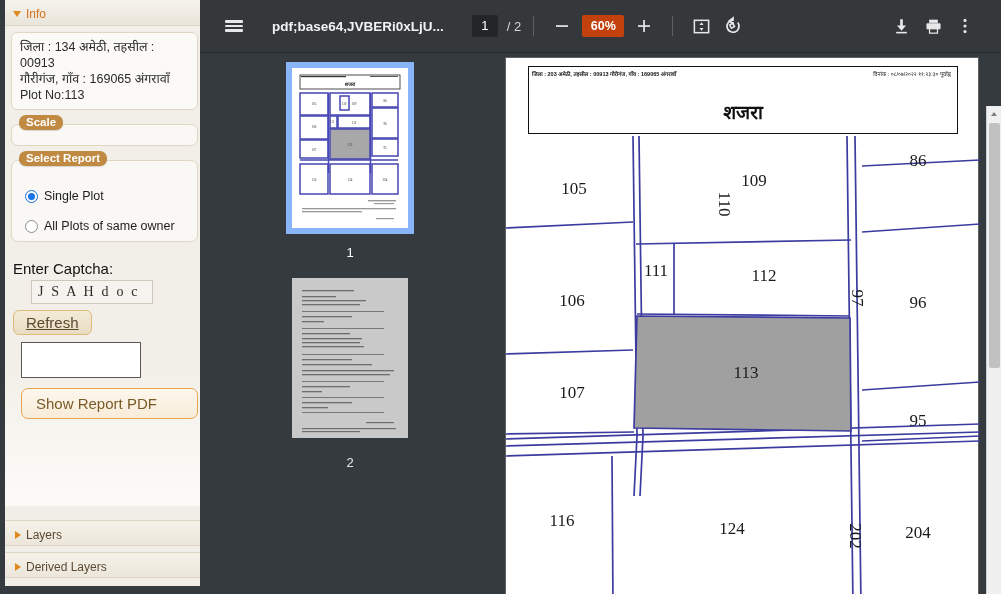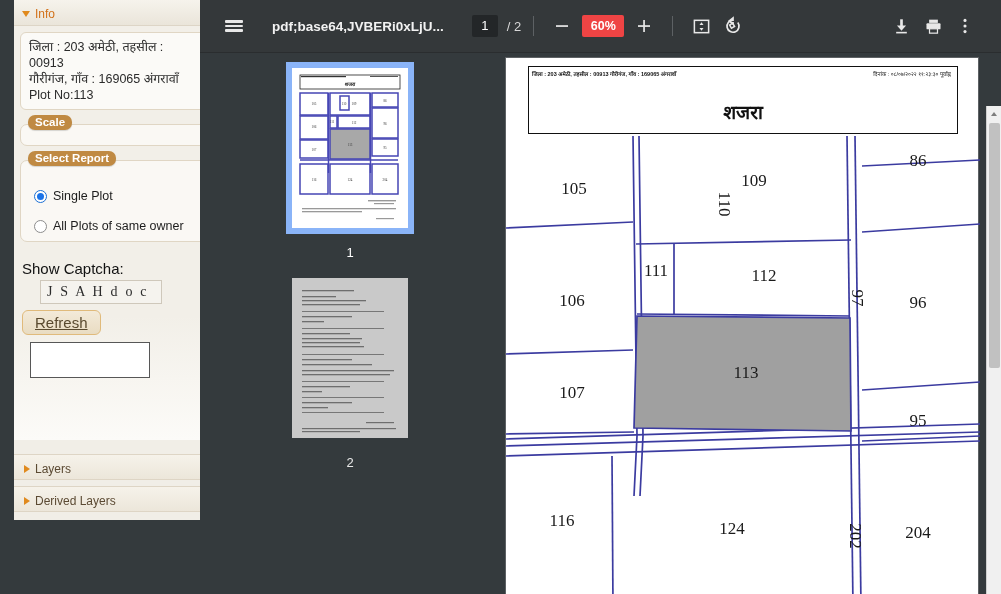--- a/index.html
+++ b/index.html
@@ -7,22 +7,22 @@
     margin: 0; padding: 0;
     width: 1001px; height: 594px;
     overflow: hidden;
     font-family: "Liberation Sans", sans-serif;
     background: #343a3d;
   }
   #app { position: relative; width: 1001px; height: 594px; }
 
   
   #sidebar {
-    position: absolute; left: 14px; top: 0;
-    width: 200px; height: 520px;
+    position: absolute; left: 5px; top: 0;
+    width: 200px; height: 586px;
     background: #f1eee7;
     border-right: 1px solid #cfc8bb;
     overflow: hidden;
   }
   .panel-header {
     height: 26px; line-height: 26px;
     padding-left: 8px;
     font-size: 12px;
     color: #4a3b2a;
     background: linear-gradient(to bottom,#f6f3ec,#eae5da);
@@ -146,21 +146,21 @@
   #pageNumBox {
     margin-left:28px; width:26px;height:22px;
     background:#232628; border:none; color:#fff;
     text-align:center; font-size:13px; line-height:22px;
     border-radius:2px;
   }
   #pageTotal { color:#d8d8d8; font-size:13px; margin-left:9px; white-space:nowrap; }
   .tb-sep { width:1px;height:20px;background:#5d6164;margin:0 12px; flex:none; }
   #zoomOut, #zoomIn { color:#e8e8e8; font-size:21px; line-height:18px; }
   #zoomVal {
-    background:#ef4444; color:#fff; font-size:12.5px; font-weight:bold;
+    background:#c2410c; color:#fff; font-size:12.5px; font-weight:bold;
     padding:4px 8px; border-radius:2px; margin:0 4px;
     min-width:42px; text-align:center;
   }
   #tbSpacer { flex:1 1 auto; }
   #moreBtn { margin-right:20px; }
 
   #thumbPane {
     position:absolute; left:0; top:53px; width:300px; bottom:0;
     background:#343a3d; overflow:hidden;
   }
@@ -233,21 +233,21 @@
 
   <div id="sidebar">
 
     <div class="panel-header" id="infoPanelHdr">
       <span class="tri-down"></span><span class="hdr-label">Info</span>
     </div>
 
     <div id="sidebar-body">
 
       <div class="field-box">
-        <div>जिला : 203 अमेठी, तहसील : 00913</div>
+        <div>जिला : 134 अमेठी, तहसील : 00913</div>
         <div>गौरीगंज, गाँव : 169065 अंगरावाँ</div>
         <div>Plot No:113</div>
       </div>
 
       <div class="legend-wrap">
         <span class="legend-tag">Scale</span>
         <div class="legend-body" id="scaleBody"></div>
       </div>
 
       <div class="legend-wrap">
@@ -257,24 +257,25 @@
             <span class="radio on"></span>
             <span class="radio-label">Single Plot</span>
           </div>
           <div class="radio-row">
             <span class="radio"></span>
             <span class="radio-label">All Plots of same owner</span>
           </div>
         </div>
       </div>
 
-      <div class="captcha-title">Show Captcha:</div>
+      <div class="captcha-title">Enter Captcha:</div>
       <div class="captcha-img">J S A H d o c</div>
       <div class="btn" id="refreshBtn">Refresh</div>
       <input class="captcha-input" type="text" id="captchaInput" value="" style="">
+      <div id="showReportBtn">Show Report PDF</div>
     </div>
 
     <div class="panel-header" id="layersPanel">
       <span class="tri-right"></span><span class="hdr-label">Layers</span>
     </div>
     <div class="panel-header" id="derivedPanel">
       <span class="tri-right"></span><span class="hdr-label">Derived Layers</span>
     </div>
   </div>
 

